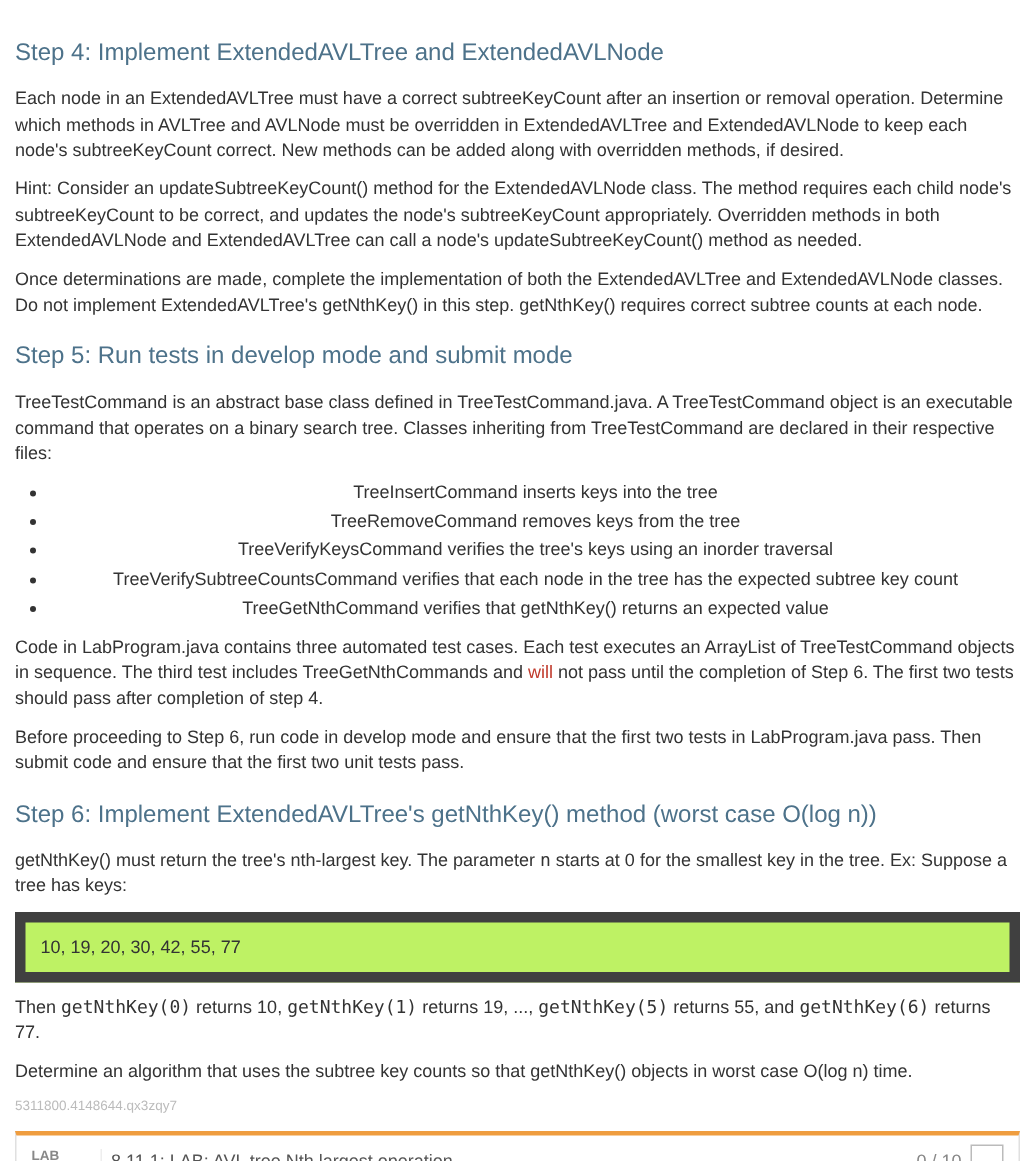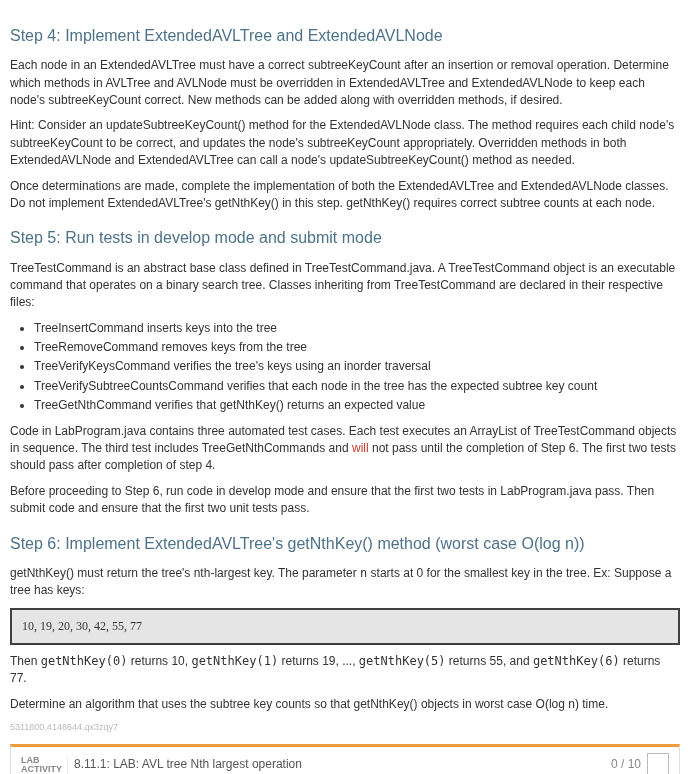--- a/index.html
+++ b/index.html
@@ -13,28 +13,28 @@
     width: 690px;
     background: #fff;
   }
   h2.step-head {
     color: #4d728a;
     font-weight: 400;
     font-size: 16px;
     margin: 14px 0 10px 0;
   }
   p { margin: 8px 0; }
-  ul { margin: 8px 0 8px 24px; padding: 0; }
+  ul { margin: 8px 0 8px 24px; padding: 0; text-align: center; }
   li { margin: 2px 0; list-style: disc; }
   .mono { font-family: "Consolas","Menlo","Monaco",monospace; font-size: 12px; }
   .codeblock {
-    background: #e5e5e5;
-    border: 2px solid #404040;
+    background: #bef264;
+    border: 7px solid #404040;
     padding: 8px 10px;
-    font-family: Liberation Serif, serif;
+    font-family: Liberation Sans, sans-serif;
     font-size: 12px;
     margin: 8px 0;
     white-space: pre;
   }
   .footer-id { color: #bbb; font-size: 9px; margin: 6px 0 10px 0; }
 
   
   .lab-box {
     border: 1px solid #e0e0e0;
     border-top: 3px solid #ef9d3f;

